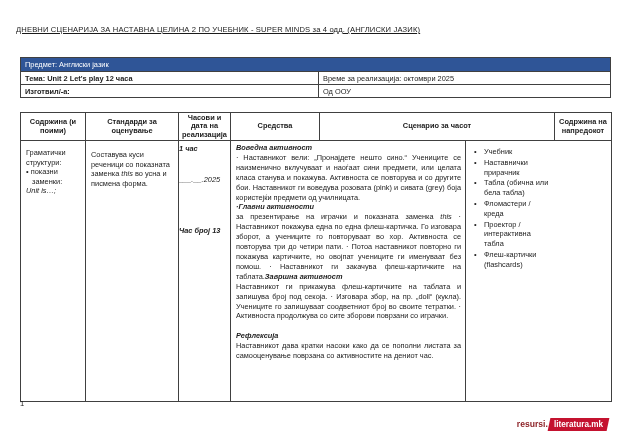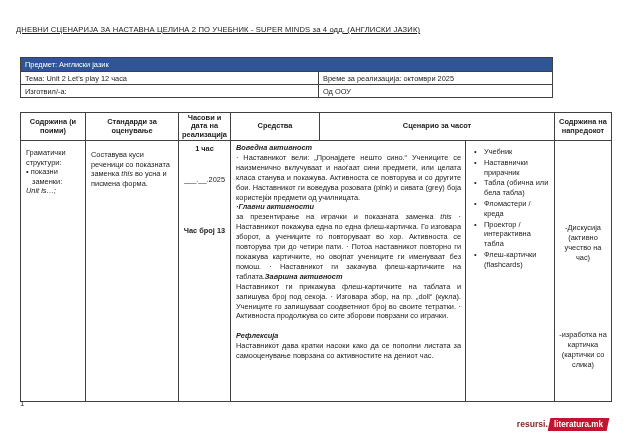--- a/index.html
+++ b/index.html
@@ -12,26 +12,26 @@
     overflow:hidden;
   }
   .doc-title {
     position:absolute; left:16px; top:25px;
     font-size:7.6px; letter-spacing:0.15px; color:#1a1a1a;
     white-space:nowrap;
     text-decoration:underline;
   }
   
   .info-table {
-    position:absolute; left:20px; top:57px; width:533px;
+    position:absolute; left:20px; top:57px; width:591px;
     border:1px solid #404040; font-size:7.4px;
   }
   .info-row { display:flex; height:13px; line-height:12px; border-top:1px solid #404040; }
   .info-row:first-child { border-top:none; }
-  .info-row .cell-l { width:297px; padding:1px 0 0 4px; }
+  .info-row .cell-l { width:297px; padding:1px 0 0 4px;font-weight:bold; }
   .info-row .cell-r { flex:1; border-left:1px solid #404040; padding:1px 0 0 4px; }
   .info-subject { color:#ffffff; padding:1px 0 0 4px; font-size:7.4px; }
   
   .main-table {
     position:absolute; left:20px; top:112px; width:592px;
     border:1px solid #404040; font-size:7.4px;
   }
   .mt-row { display:flex; }
   .mt-header { height:28px; border-bottom:1px solid #404040; font-weight:bold; }
   .mt-body { height:260px; }
@@ -45,21 +45,21 @@
   .c6 { width:56px; }
   .mt-header .mcell {
     display:flex; align-items:center; justify-content:center;
     text-align:center; line-height:8.6px; padding:1px 2px;
   }
   
   .content-cell { padding:7px 4px 0 5px; line-height:9.6px; }
   .bullet-line { padding-left:6px; text-indent:-6px; }
   .italic { font-style:italic; }
   .standards-cell { padding:9px 4px 0 5px; line-height:9.6px; }
-  .hours-cell { text-align:center; line-height:9.6px; padding-top:3px; }
+  .hours-cell { text-align:left; line-height:9.6px; padding-top:3px;font-style:italic; }
   .hours-label { font-weight:bold; }
   .date-blank { margin-top:21px; }
   .lesson-number { margin-top:42px; font-weight:bold; }
   .scenario-cell { padding:2px 4px 0 5px; }
   .sp { font-size:7.35px; line-height:9.9px; text-align:justify; }
   .r-bi { font-weight:bold; font-style:italic; }
   .r-i { font-style:italic; }
   .reflect-gap { margin-top:10px; }
   .resources-cell { padding:6px 2px 0 8px; }
   .res-item { display:flex; margin-bottom:1px; }
@@ -155,24 +155,20 @@
       <div class="res-item">
           <span class="res-bullet">•</span>
           <span class="res-text">Проектор / интерактивна табла</span>
         </div>
       <div class="res-item">
           <span class="res-bullet">•</span>
           <span class="res-text">Флеш-картички (flashcards)</span>
         </div>
     </div>
 
-    <div class="mcell c6 progress-cell">
-      <div class="progress-item pi-1">-Дискусија (активно учество на час)</div>
-      <div class="progress-item pi-2">-изработка на картичка (картички со слика)</div>
-    </div>
 
   </div>
 </div>
 
 <div class="page-number">1</div>
 
 <div class="logo">
   <span class="logo-prefix">resursi.</span>
   <span class="logo-box" style="background-color: rgb(196, 18, 47);"><span>literatura.mk</span></span>
 </div>

